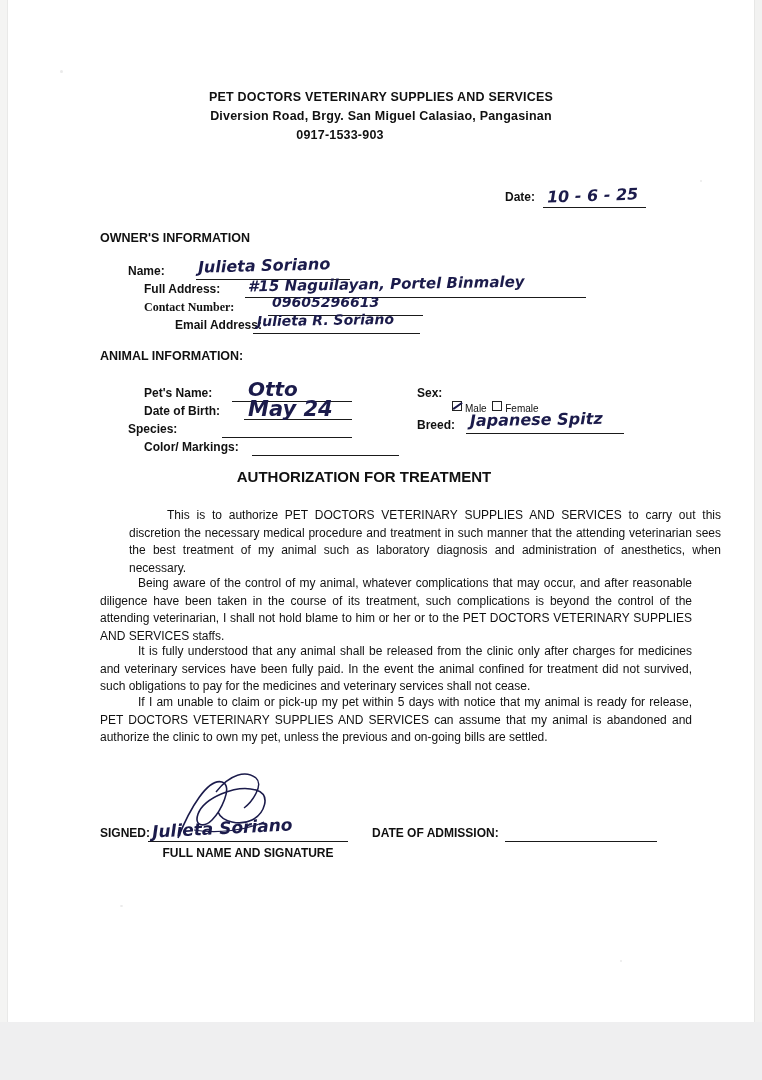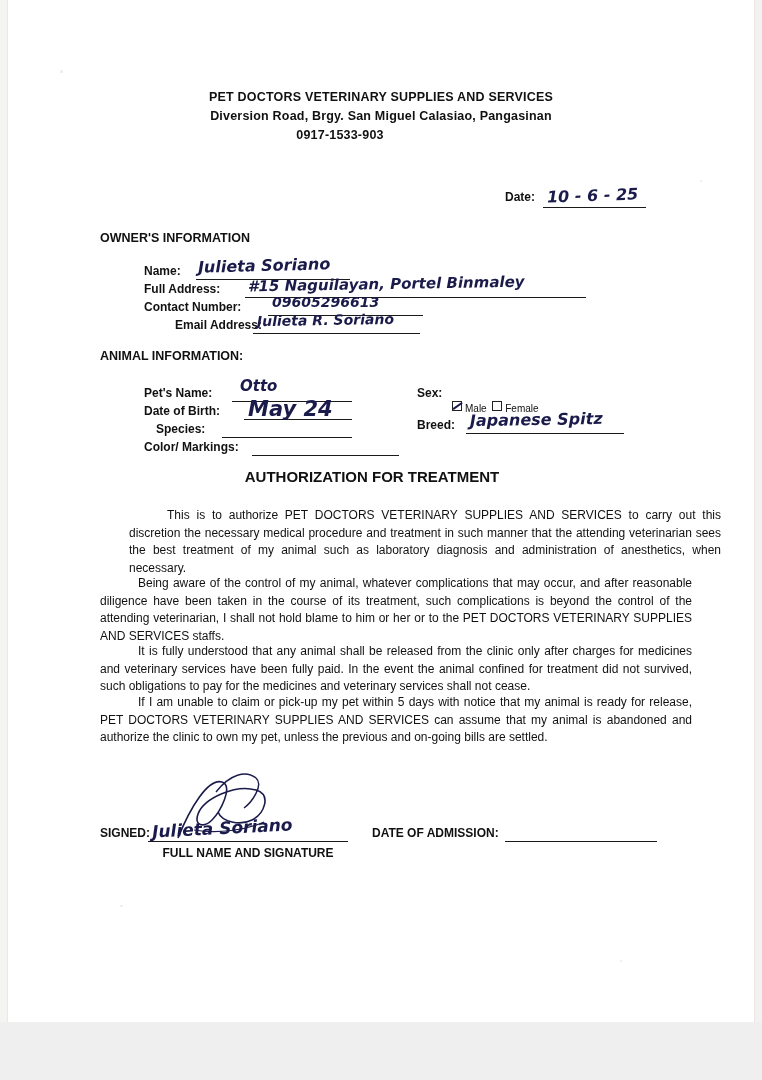--- a/index.html
+++ b/index.html
@@ -113,34 +113,34 @@
     position: absolute;
     font-weight: bold;
     font-size: 12px;
   }
   .field-line {
     position: absolute;
     border-bottom: 1.2px solid #1a1a1a;
   }
 
   
-  .lbl-name     { top: 264px; left: 144px; text-align: center; }
+  .lbl-name     { top: 264px; left: 128px; text-align: center; }
   .lbl-address  { top: 282px; left: 144px; }
-  .lbl-contact  { top: 300px; left: 144px; }
+  .lbl-contact  { top: 300px; left: 144px; font-family: Liberation Serif, serif; }
   .lbl-email    { top: 318px; left: 144px; padding-left: 31px; }
 
   .ln-name    { top: 279px; left: 196px; width: 154px; }
   .ln-address { top: 297px; left: 245px; width: 341px; }
   .ln-contact { top: 315px; left: 268px; width: 155px; }
   .ln-email   { top: 333px; left: 253px; width: 167px; }
 
   
   .lbl-pet     { top: 386px; left: 144px; }
   .lbl-dob     { top: 404px; left: 144px; }
-  .lbl-species { top: 422px; left: 156px; }
+  .lbl-species { top: 422px; left: 128px; }
   .lbl-color   { top: 440px; left: 144px; }
 
   .ln-pet     { top: 401px; left: 232px; width: 120px; }
   .ln-dob     { top: 419px; left: 244px; width: 108px; }
   .ln-species { top: 437px; left: 222px; width: 130px; }
   .ln-color   { top: 455px; left: 252px; width: 147px; }
 
   .lbl-sex    { top: 386px; left: 417px; }
   .lbl-breed  { top: 418px; left: 417px; }
   .ln-breed   { top: 433px; left: 466px; width: 158px; }
@@ -167,42 +167,41 @@
     height: 1.5px;
     background: #1b1b4b;
     transform: rotate(-35deg);
   }
 
   
   .h-name    { position: absolute; top: 256px; left: 198px; font-size: 16px; transform: rotate(-1.5deg); }
   .h-address { position: absolute; top: 275px; left: 248px; font-size: 15px; transform: rotate(-1deg); }
   .h-contact { position: absolute; top: 294px; left: 272px; font-size: 14px; }
   .h-email   { position: absolute; top: 312px; left: 257px; font-size: 14px; transform: rotate(-1deg); }
-  .h-pet     { position: absolute; top: 377px; left: 240px; font-size: 15px; }
+  .h-pet     { position: absolute; top: 377px; left: 248px; font-size: 20px; }
   .h-dob     { position: absolute; top: 397px; left: 248px; font-size: 21px; }
   .h-breed   { position: absolute; top: 410px; left: 470px; font-size: 16px; transform: rotate(-1deg); }
   .h-signed  { position: absolute; top: 818px; left: 152px; font-size: 17px; transform: rotate(-3deg); }
   .sig-scribble {
     position: absolute;
     top: 768px;
     left: 160px;
     width: 170px;
     height: 78px;
   }
 
   
   .auth-title {
     position: absolute;
     top: 468px;
     left: 0;
     width: 728px;
     text-align: center;
     font-weight: bold;
     font-size: 15px;
-    margin-left: 8px;
   }
   .body-text {
     position: absolute;
     left: 100px;
     width: 592px;
     font-size: 12px;
     line-height: 17.6px;
     text-align: justify;
   }
   .p1 { top: 507px; margin-left: 29px; }

